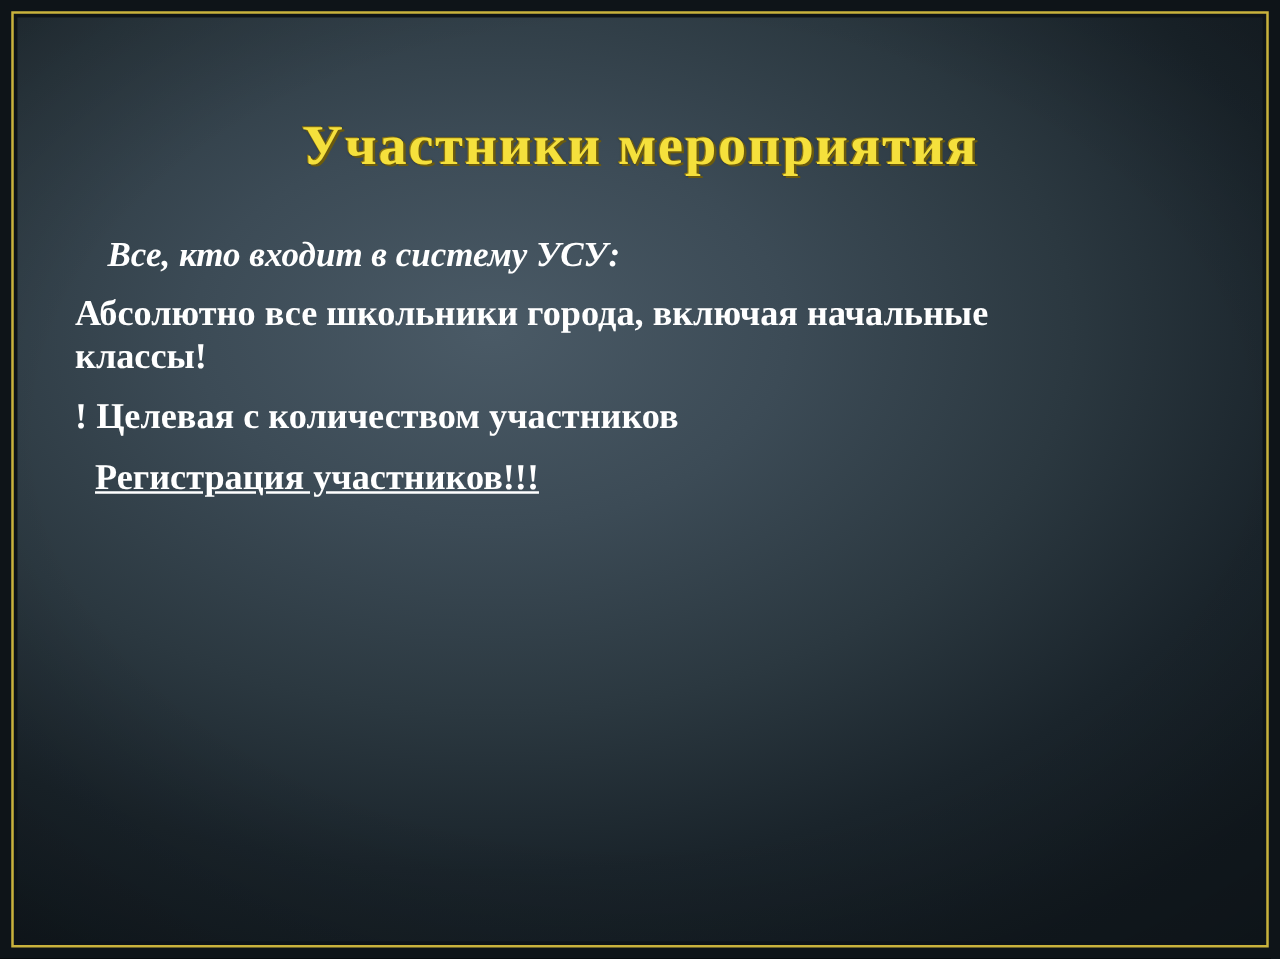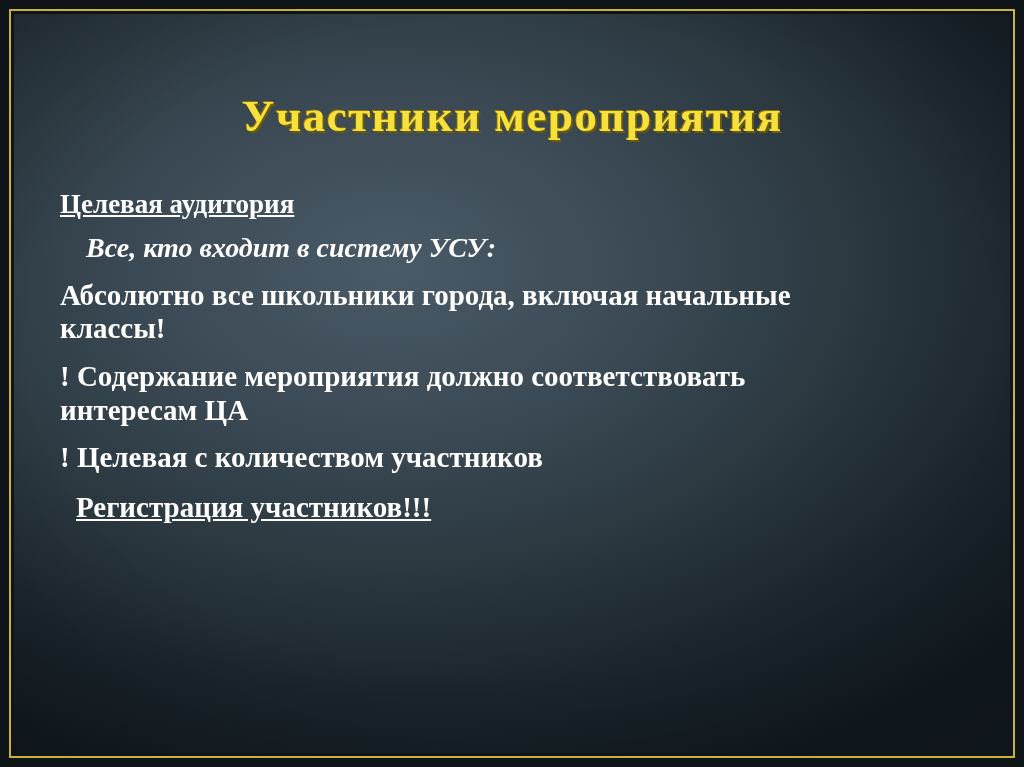--- a/index.html
+++ b/index.html
@@ -134,27 +134,25 @@
 
   <div id="surface">
     <div id="vignette"></div>
 
     <div id="content">
 
       <div id="title">Участники мероприятия</div>
 
       <div id="body-block">
 
-        <p class="line l-heading">Целевая аудитория</p>
 
         <p class="line l-sub">Все, кто входит в систему УСУ:</p>
 
         <p class="line l-para">Абсолютно все школьники города, включая начальные классы!</p>
 
-        <p class="line l-para2">! Содержание мероприятия должно соответствовать интересам ЦА</p>
 
         <p class="line l-para3">! Целевая с количеством участников</p>
 
         <p class="line l-final">Регистрация участников!!!</p>
 
       </div>
     </div>
   </div>
 </div>
 

